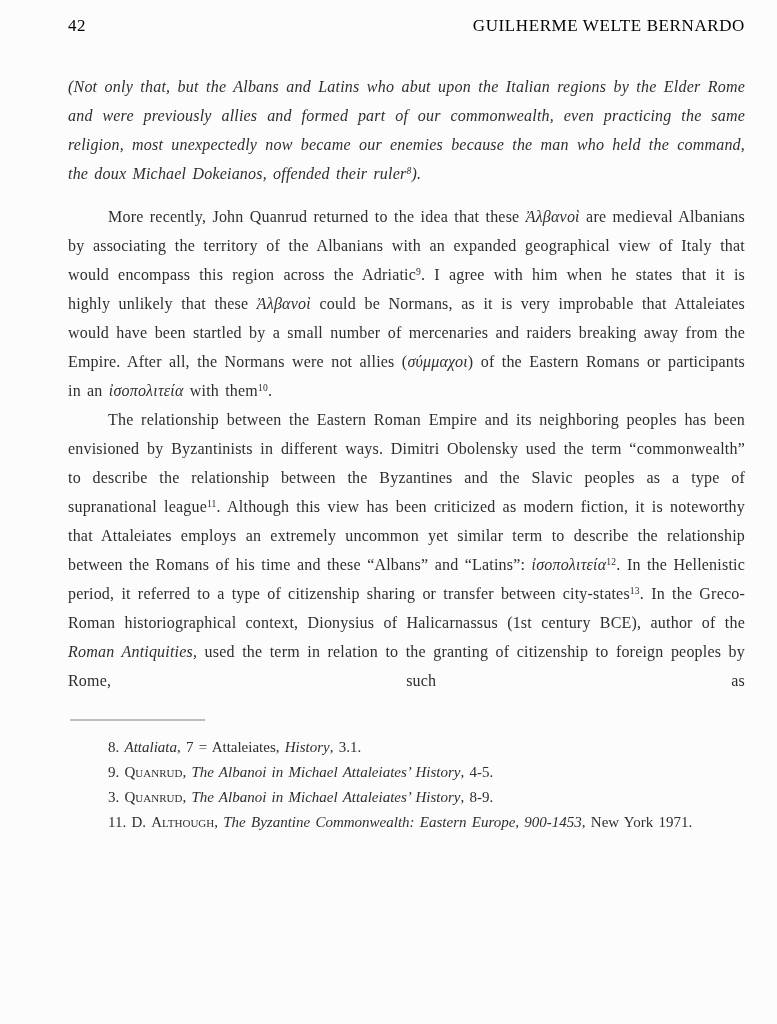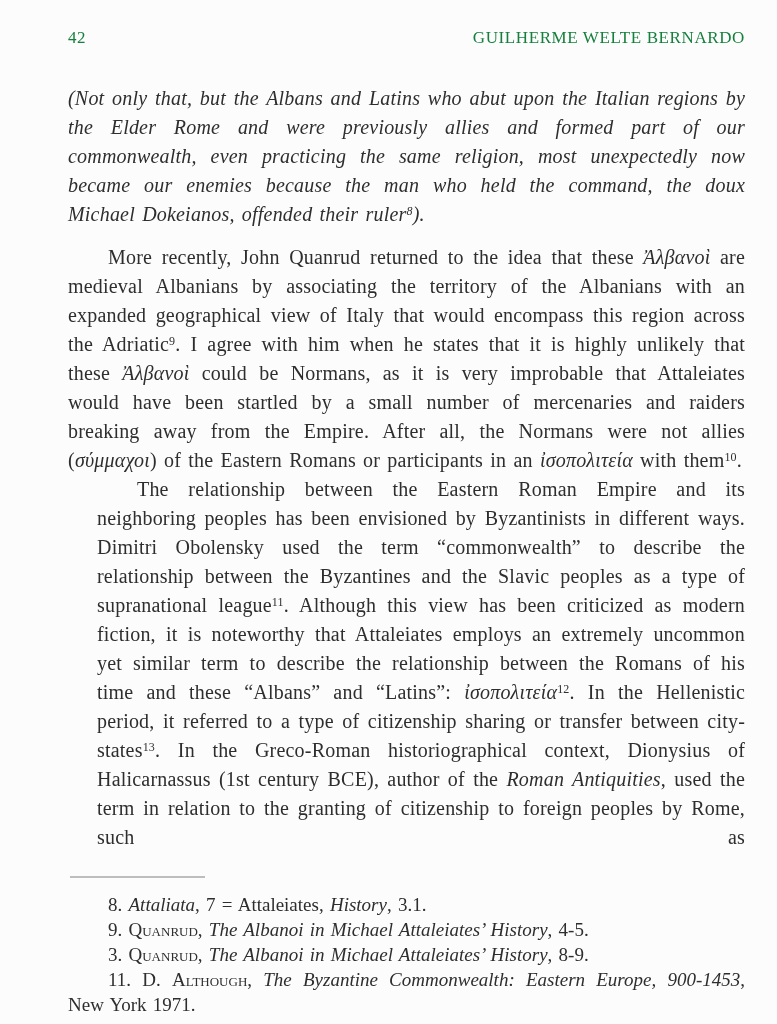--- a/index.html
+++ b/index.html
@@ -9,43 +9,43 @@
     margin:0 auto;
     background:#fcfcfc;
     color:#2e2e2e;
     font-family:"Liberation Serif","DejaVu Serif",serif;
     padding:16px 32px 0 68px;
     box-sizing:border-box;
     overflow:hidden;
   }
   .running-head {
     display:flex; justify-content:space-between; align-items:flex-end;
-    font-size:17px; color:#15803d; letter-spacing:0.4px;margin-top:12px;
+    font-size:17px; color:#000000; letter-spacing:0.4px;
   }
   .running-head .author { letter-spacing:0.6px; }
   .body-text {
     margin-top:36px;
-    font-size:20px;
+    font-size:16px;
     line-height:29px;
     text-align:justify;
     word-spacing:2px;
     letter-spacing:0.2px;
   }
   .body-text p { margin:0; }
   p.quote { font-style:italic; margin-bottom:14px; }
   p.indent { text-indent:40px; }
-  p.justify-last { text-align-last:justify;margin-left:29px; }
+  p.justify-last { text-align-last:justify; }
   sup { font-size:60%; line-height:0; vertical-align:baseline; position:relative; top:-0.5em; }
   .fn-sep {
     width:135px; height:0;
     border-top:2px solid #bdbdbd;
     margin:24px 0 14px 2px;
   }
   .footnotes {
-    font-size:19px;
+    font-size:15px;
     line-height:25px;
     text-align:justify;
     word-spacing:1.5px;
   }
   .footnotes p { margin:0; text-indent:40px; }
   .sc { font-variant:small-caps;margin-top:16px; }
 </style>
 </head>
 <body>
 

